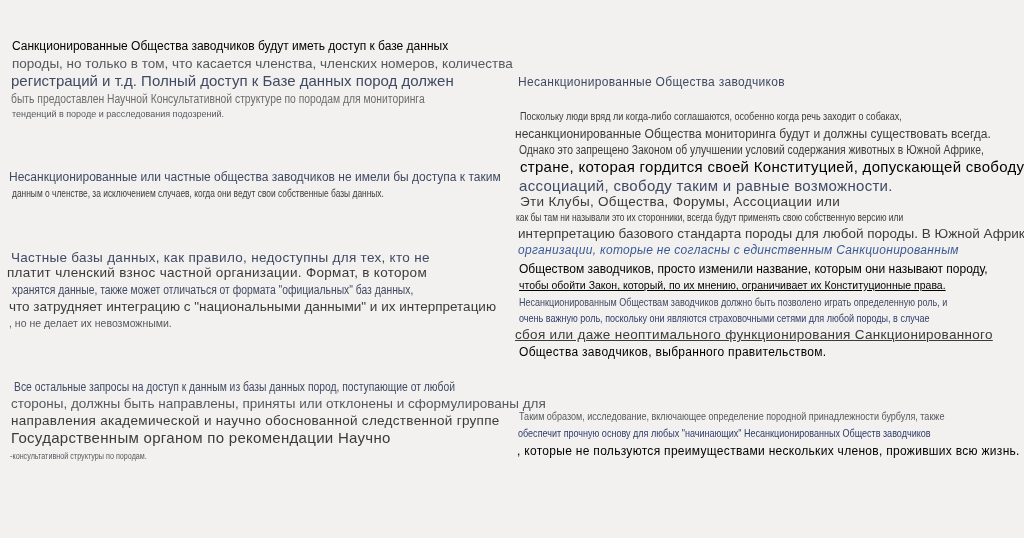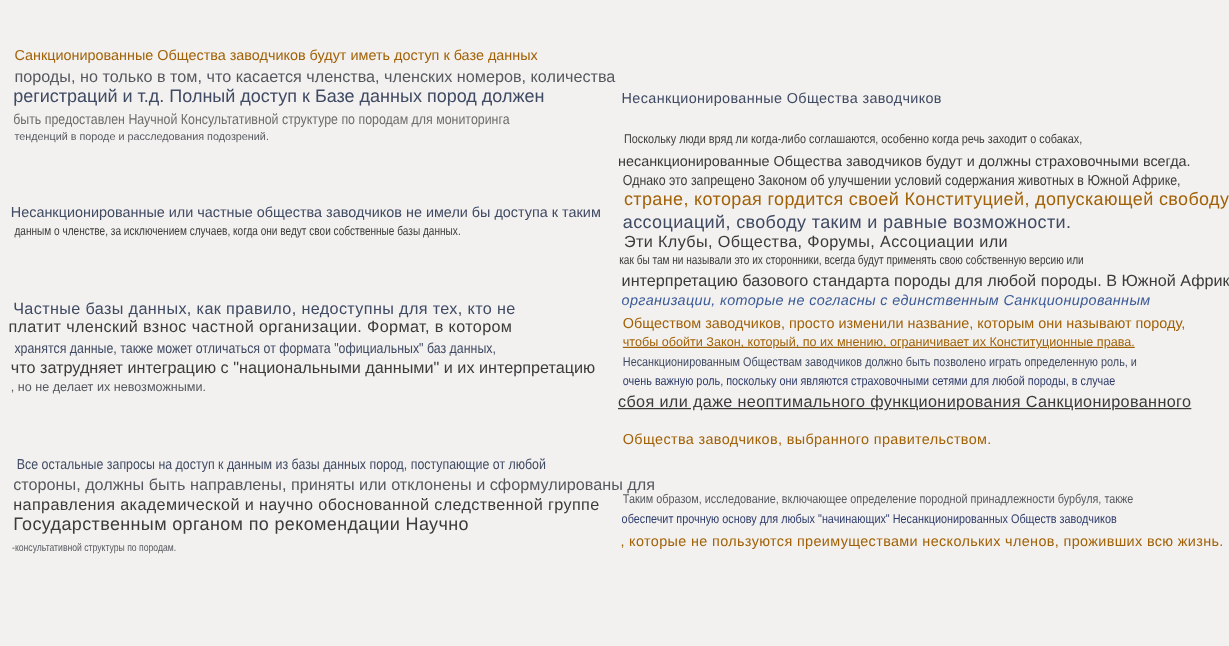--- a/index.html
+++ b/index.html
@@ -17,21 +17,21 @@
     .line {
       position: absolute;
       white-space: nowrap;
       line-height: 1;
     }
     .sz-xs { font-size: 9px; }
     .sz-s  { font-size: 10.5px; }
     .sz-m  { font-size: 12px; }
     .sz-l  { font-size: 13.5px; }
     .sz-xl { font-size: 15px; }
-    .c-brown { color: #a16207; }
+    .c-brown { color: #000000; }
     .c-slate { color: #3f4a63; }
     .c-gray  { color: #55595f; }
     .c-dark  { color: #3b3b3b; }
     .c-blue  { color: #3a5a96; }
     .c-navy  { color: #2e3c6a; }
     .c-light { color: #6c6c6c; }
     .wide { letter-spacing: 0.3px; }
     .cond { transform-origin: left top; transform: scaleX(0.86); }
     .cond2 { transform-origin: left top; transform: scaleX(0.8); }
   </style>
@@ -67,34 +67,34 @@
     <div class="line sz-xl c-dark wide" style="left:11px; top:430px;">Государственным органом по рекомендации Научно</div>
     <div class="line sz-xs c-gray cond2" style="left:10px; top:452px;">-консультативной структуры по породам.</div>
   </div>
 </div>
 
 <div>
   <div class="line sz-m c-slate wide" style="left:518px; top:76px;">Несанкционированные Общества заводчиков</div>
 
   <div>
     <div class="line sz-s c-dark cond" style="left:520px; top:111px;">Поскольку люди вряд ли когда-либо соглашаются, особенно когда речь заходит о собаках,</div>
-    <div class="line sz-m c-dark" style="left:515px; top:128px;">несанкционированные Общества заводчиков будут и должны страховочными всегда.</div>
+    <div class="line sz-m c-dark" style="left:515px; top:128px;">несанкционированные Общества мониторинга будут и должны существовать всегда.</div>
     <div class="line sz-m c-dark cond" style="left:519px; top:144px;">Однако это запрещено Законом об улучшении условий содержания животных в Южной Африке,</div>
     <div class="line sz-xl c-brown wide" style="left:520px; top:159px;">стране, которая гордится своей Конституцией, допускающей свободу</div>
     <div class="line sz-xl c-slate wide" style="left:519px; top:178px;">ассоциаций, свободу таким и равные возможности.</div>
     <div class="line sz-l c-dark wide" style="left:520px; top:195px;">Эти Клубы, Общества, Форумы, Ассоциации или</div>
     <div class="line sz-s c-dark cond2" style="left:516px; top:212px;">как бы там ни называли это их сторонники, всегда будут применять свою собственную версию или</div>
     <div class="line sz-l c-dark" style="left:518px; top:227px;">интерпретацию базового стандарта породы для любой породы. В Южной Африке</div>
     <div class="line sz-m c-blue wide" style="left:518px; top:244px;font-style:italic;">организации, которые не согласны с единственным Санкционированным</div>
     <div class="line sz-m c-brown" style="left:519px; top:263px;">Обществом заводчиков, просто изменили название, которым они называют породу,</div>
     <div class="line sz-s c-brown" style="left:519px; top:280px;text-decoration:underline;">чтобы обойти Закон, который, по их мнению, ограничивает их Конституционные права.</div>
     <div class="line sz-s c-slate cond" style="left:519px; top:297px;">Несанкционированным Обществам заводчиков должно быть позволено играть определенную роль, и</div>
     <div class="line sz-s c-navy cond" style="left:519px; top:313px;">очень важную роль, поскольку они являются страховочными сетями для любой породы, в случае</div>
     <div class="line sz-l c-dark wide" style="left:515px; top:328px;text-decoration:underline;">сбоя или даже неоптимального функционирования Санкционированного</div>
-    <div class="line sz-m c-brown wide" style="left:519px; top:346px;margin-top:14px;">Общества заводчиков, выбранного правительством.</div>
+    <div class="line sz-m c-brown wide" style="left:519px; top:346px;">Общества заводчиков, выбранного правительством.</div>
   </div>
 
   <div>
     <div class="line sz-s c-gray cond" style="left:519px; top:411px;">Таким образом, исследование, включающее определение породной принадлежности бурбуля, также</div>
     <div class="line sz-s c-navy cond" style="left:518px; top:428px;">обеспечит прочную основу для любых "начинающих" Несанкционированных Обществ заводчиков</div>
     <div class="line sz-m c-brown wide" style="left:517px; top:445px;">, которые не пользуются преимуществами нескольких членов, проживших всю жизнь.</div>
   </div>
 </div>
 
 </body></html>

